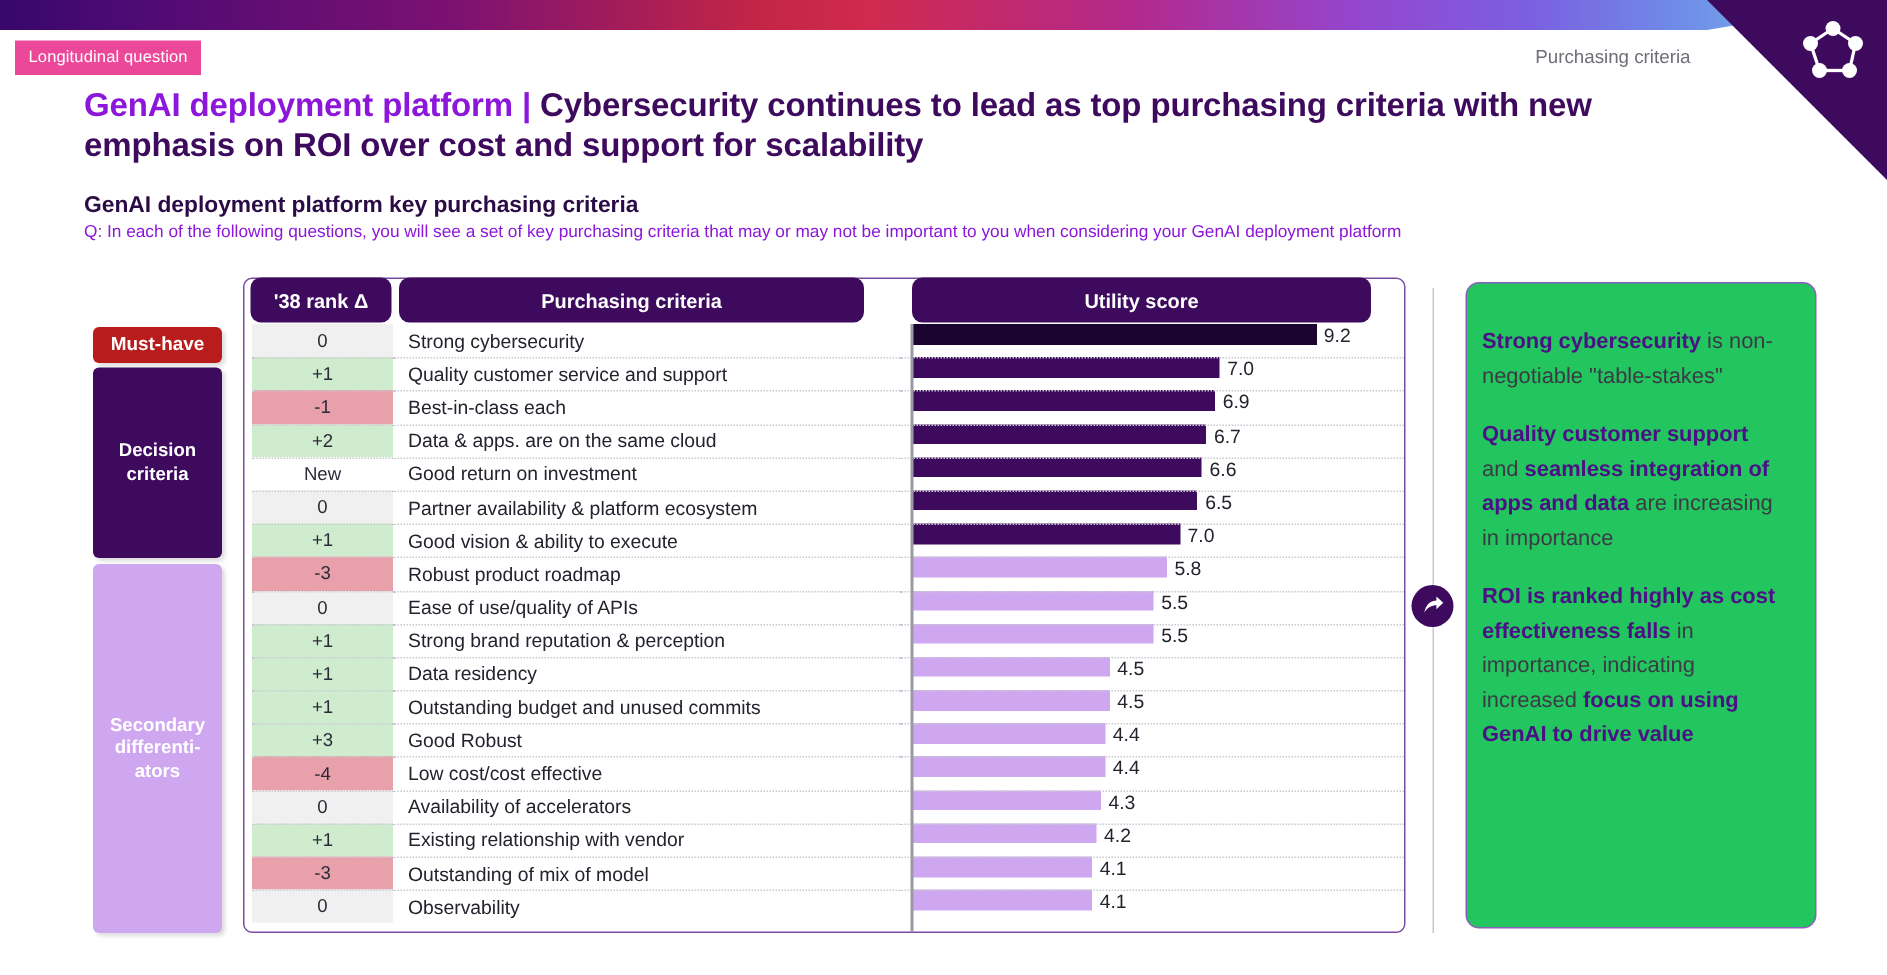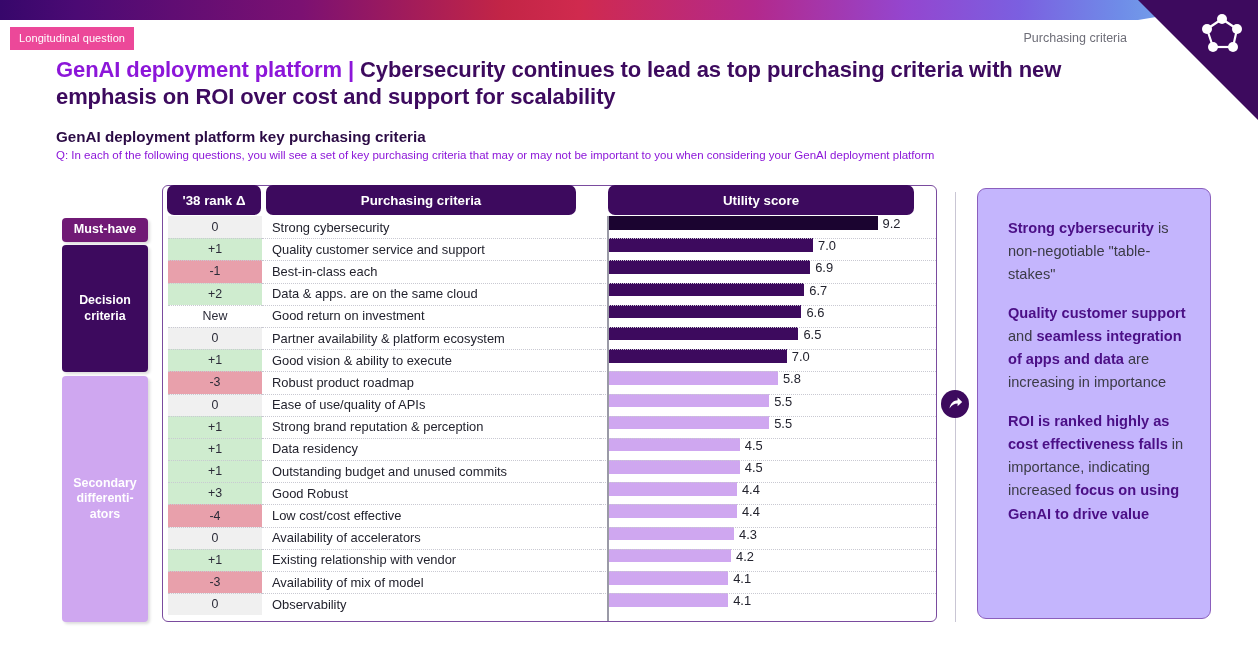--- a/index.html
+++ b/index.html
@@ -90,21 +90,21 @@
   .band {
     position: absolute; left: 62px;
     width: 86px;
     display: flex; align-items: center; justify-content: center;
     text-align: center;
     color: #ffffff;
     font-size: 12.4px; font-weight: bold;
     line-height: 1.25;
     box-shadow: 2px 2px 3px rgba(0,0,0,.14);
   }
-  .band-must { top: 218px; height: 24px; background: #701a75; border-radius: 4px; font-size: 12.6px; }
+  .band-must { top: 218px; height: 24px; background: #b91c1c; border-radius: 4px; font-size: 12.6px; }
   .band-decision { top: 245px; height: 127px; background: #3d0a5e; border-radius: 4px; }
   .band-secondary { top: 376px; height: 246px; background: #cfa7f0; border-radius: 4px; color:#ffffff; }
 
   
   .card {
     position: absolute; left: 162px; top: 185px;
     width: 775px; height: 437px;
     border: 1.4px solid #7a4b9e;
     border-radius: 6px;
     background: #ffffff;
@@ -191,24 +191,24 @@
     width: 28px; height: 28px; border-radius: 50%;
     background: #3d0a5e;
     display: flex; align-items: center; justify-content: center;
     z-index: 6;
   }
 
   
   .callout {
     position: absolute; left: 977px; top: 188px;
     width: 234px; height: 431px;
-    background: #c4b5fd;
+    background: #22c55e;
     border: 1.3px solid #8b5fbd;
     border-radius: 9px;
-    padding: 28px 20px 0 30px;
+    padding: 28px 20px 0 10px;
   }
   .callout p {
     font-size: 14.6px; line-height: 1.58;
     color: #3b3b46;
     margin-bottom: 16px;
   }
   .callout b { color: #4b0f86; font-weight: bold; }
 </style>
 </head>
 <body>
@@ -385,21 +385,21 @@
         <div class="row">
           <div class="cell-rank up">+1</div>
           <div class="cell-crit">Existing relationship with vendor</div>
           <div class="cell-bar">
             <div class="bar" style="width: 123.06px;"></div>
             <span class="bar-val">4.2</span>
           </div>
         </div>
         <div class="row">
           <div class="cell-rank down">-3</div>
-          <div class="cell-crit">Availability of mix of model</div>
+          <div class="cell-crit">Outstanding of mix of model</div>
           <div class="cell-bar">
             <div class="bar" style="width: 120.13px;"></div>
             <span class="bar-val">4.1</span>
           </div>
         </div>
         <div class="row">
           <div class="cell-rank flat">0</div>
           <div class="cell-crit">Observability</div>
           <div class="cell-bar">
             <div class="bar" style="width: 120.13px;"></div>

